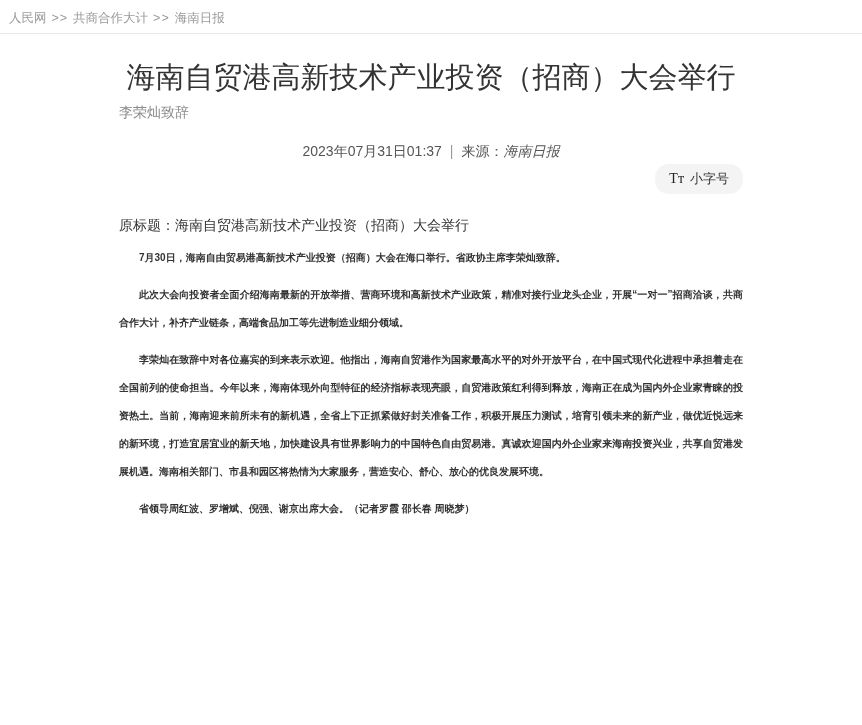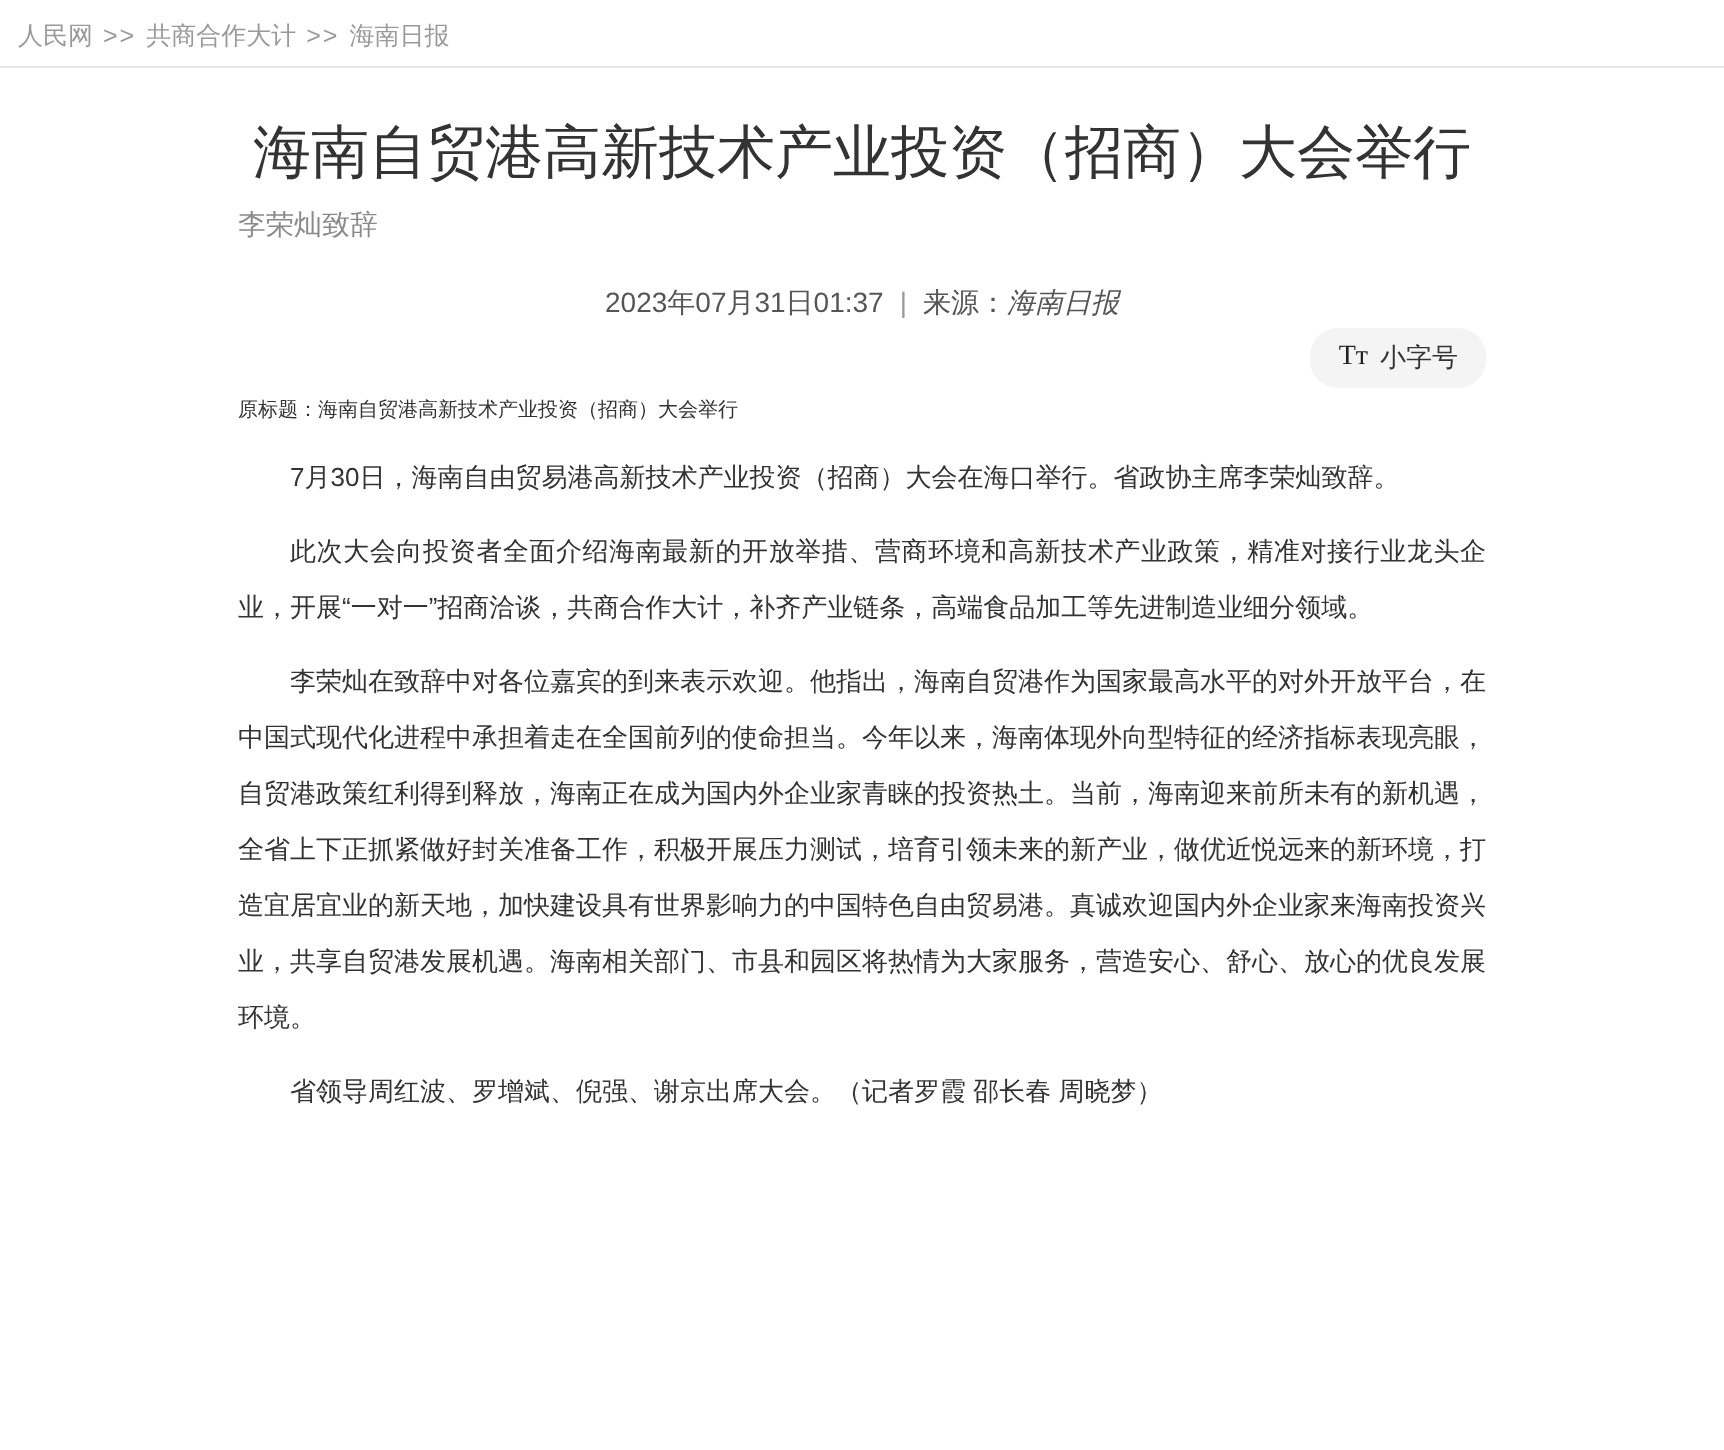--- a/index.html
+++ b/index.html
@@ -78,33 +78,34 @@
     color: #333333;
     cursor: pointer;
     font-family: "Liberation Sans", "DejaVu Sans", sans-serif;
   }
   .font-size-btn .tt-icon {
     font-family: Liberation Serif, serif;
     font-size: 14px;
     color: #222222;
   }
   .original-title {
-    margin-top: 4px;
-    font-size: 10px;
+    margin-top: 23px;
+    font-size: 14px;
     color: #333333;
     line-height: 20px;
   }
   .para {
-    font-size: 13px;
+    font-size: 10px;
     line-height: 28px;
     color: #333333;
     text-indent: 2em;
     margin-top: 9px;
     margin-bottom: 9px;
     text-align: justify;
+    font-weight: bold;
   }
 </style>
 </head>
 <body>
 
 <div class="page">
 
   <div class="breadcrumb">
     <a>人民网</a><span class="sep">&gt;&gt;</span><a>共商合作大计</a><span class="sep">&gt;&gt;</span><a>海南日报</a>
   </div>

